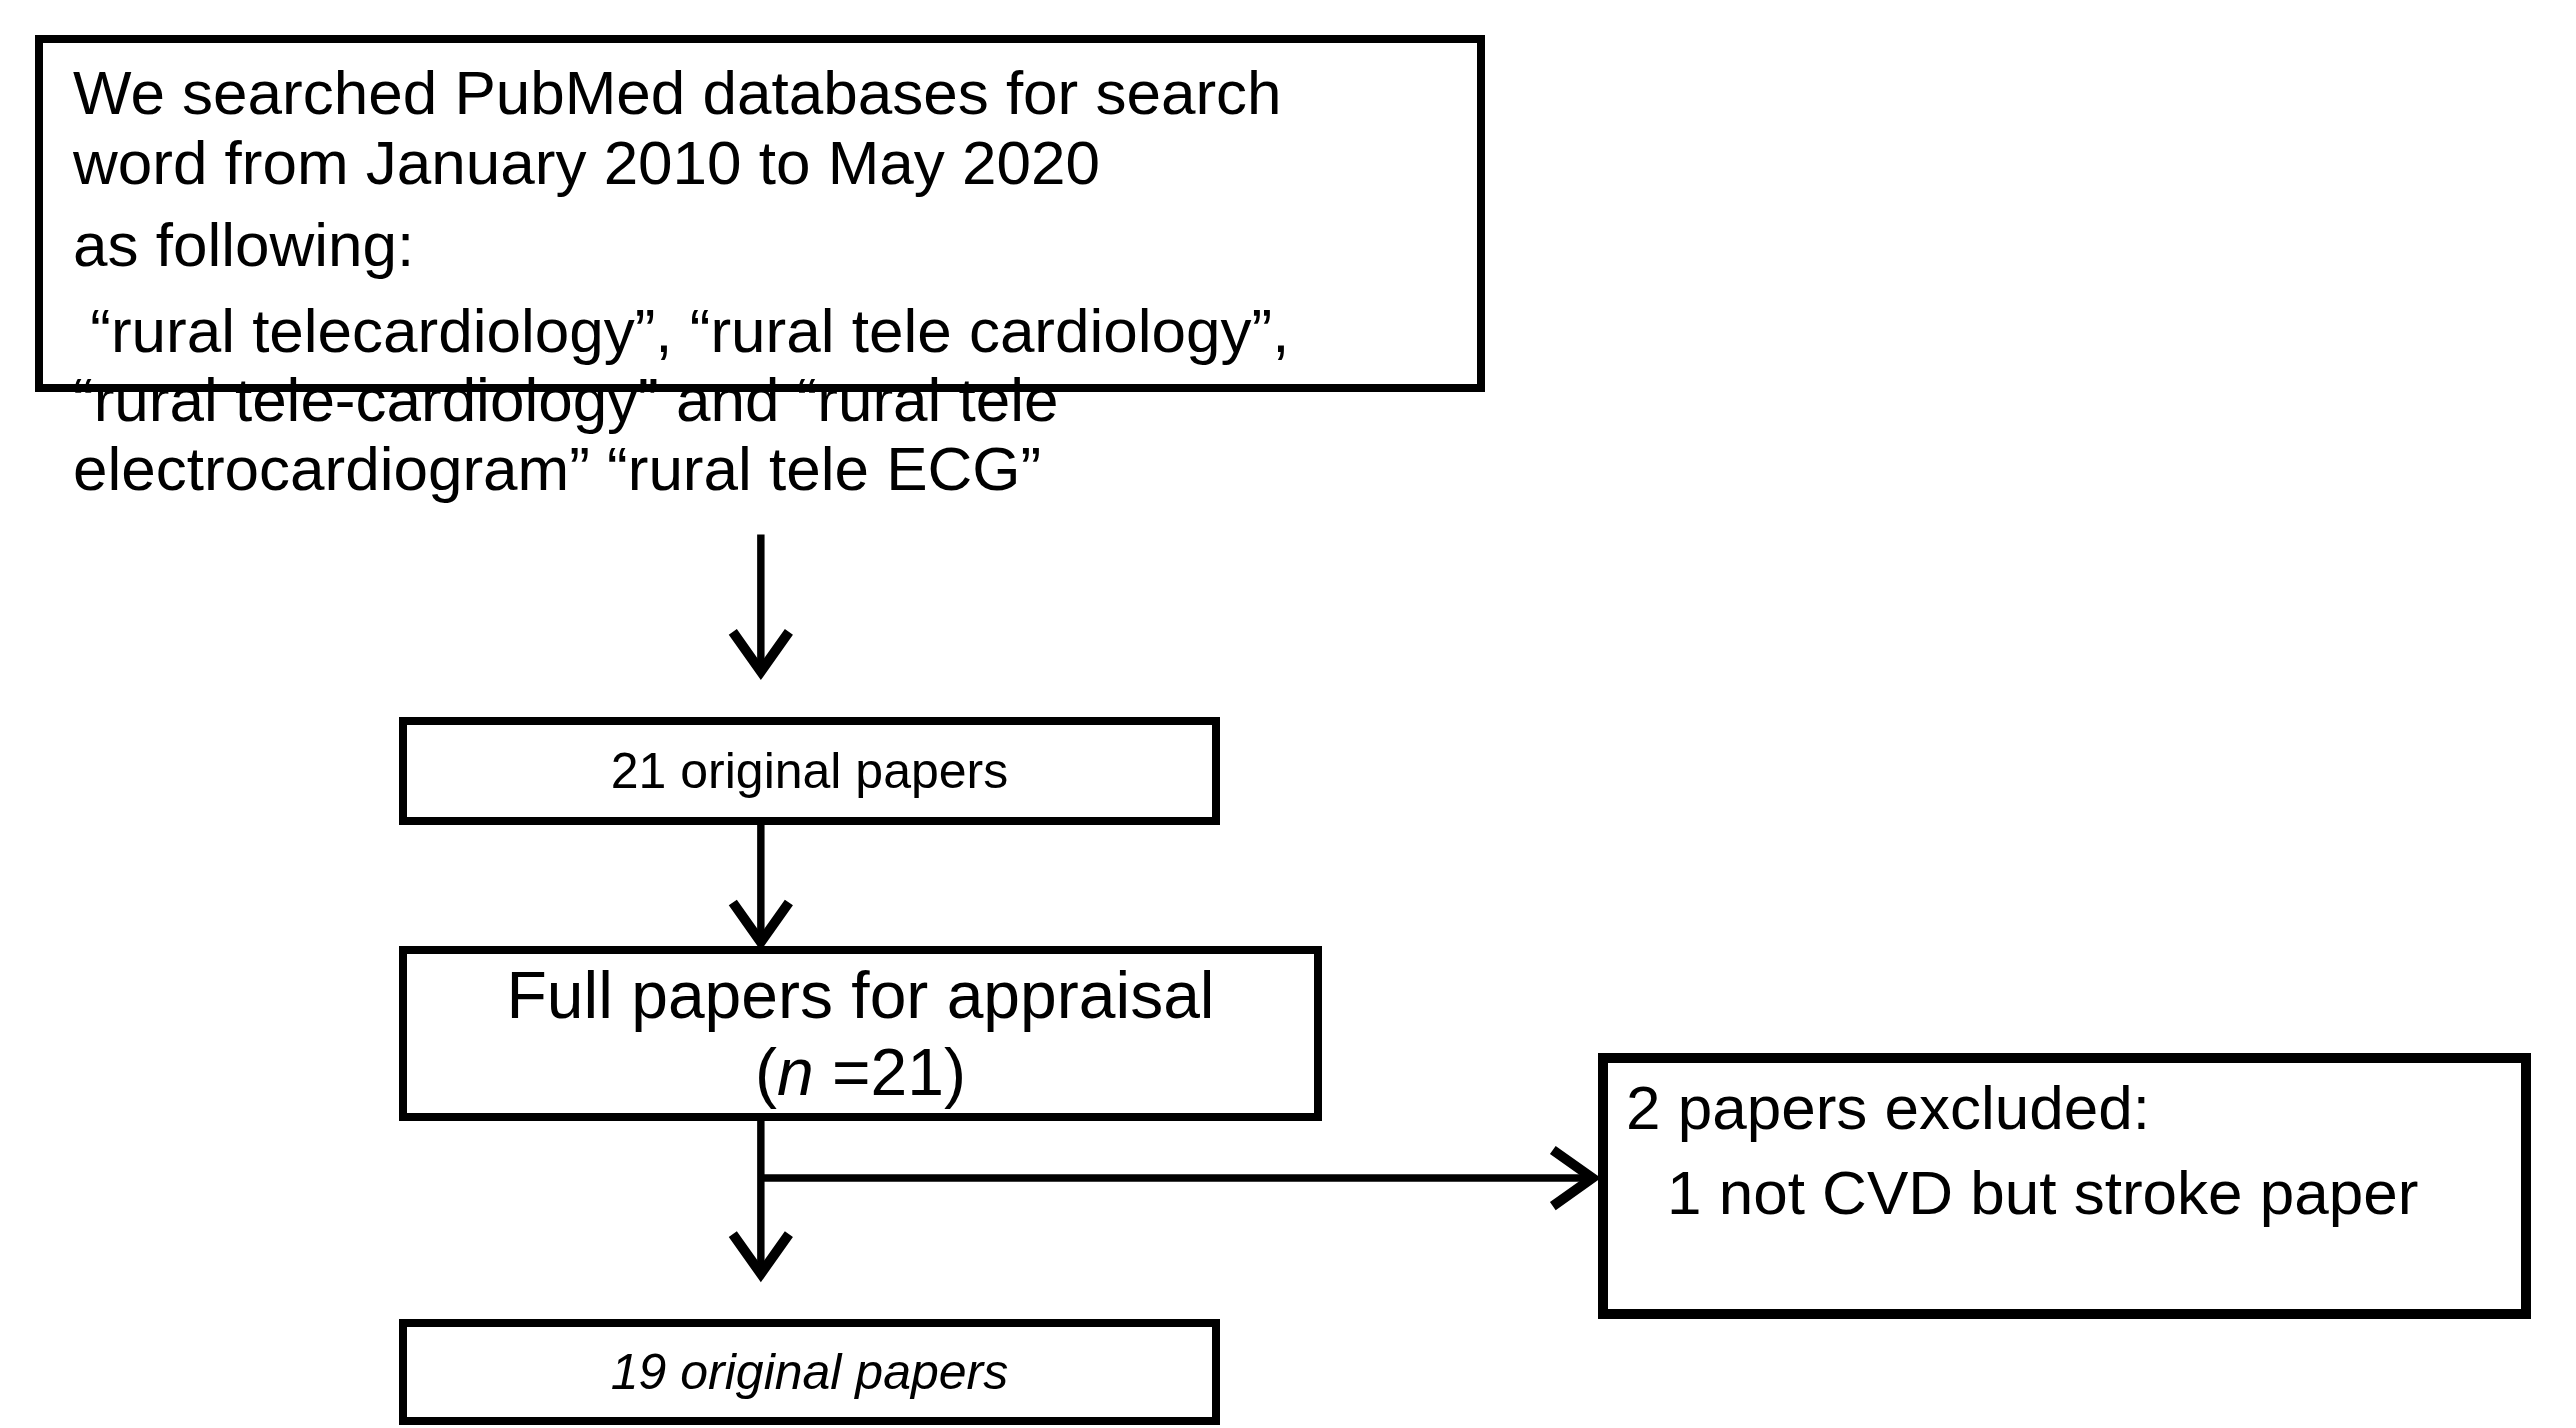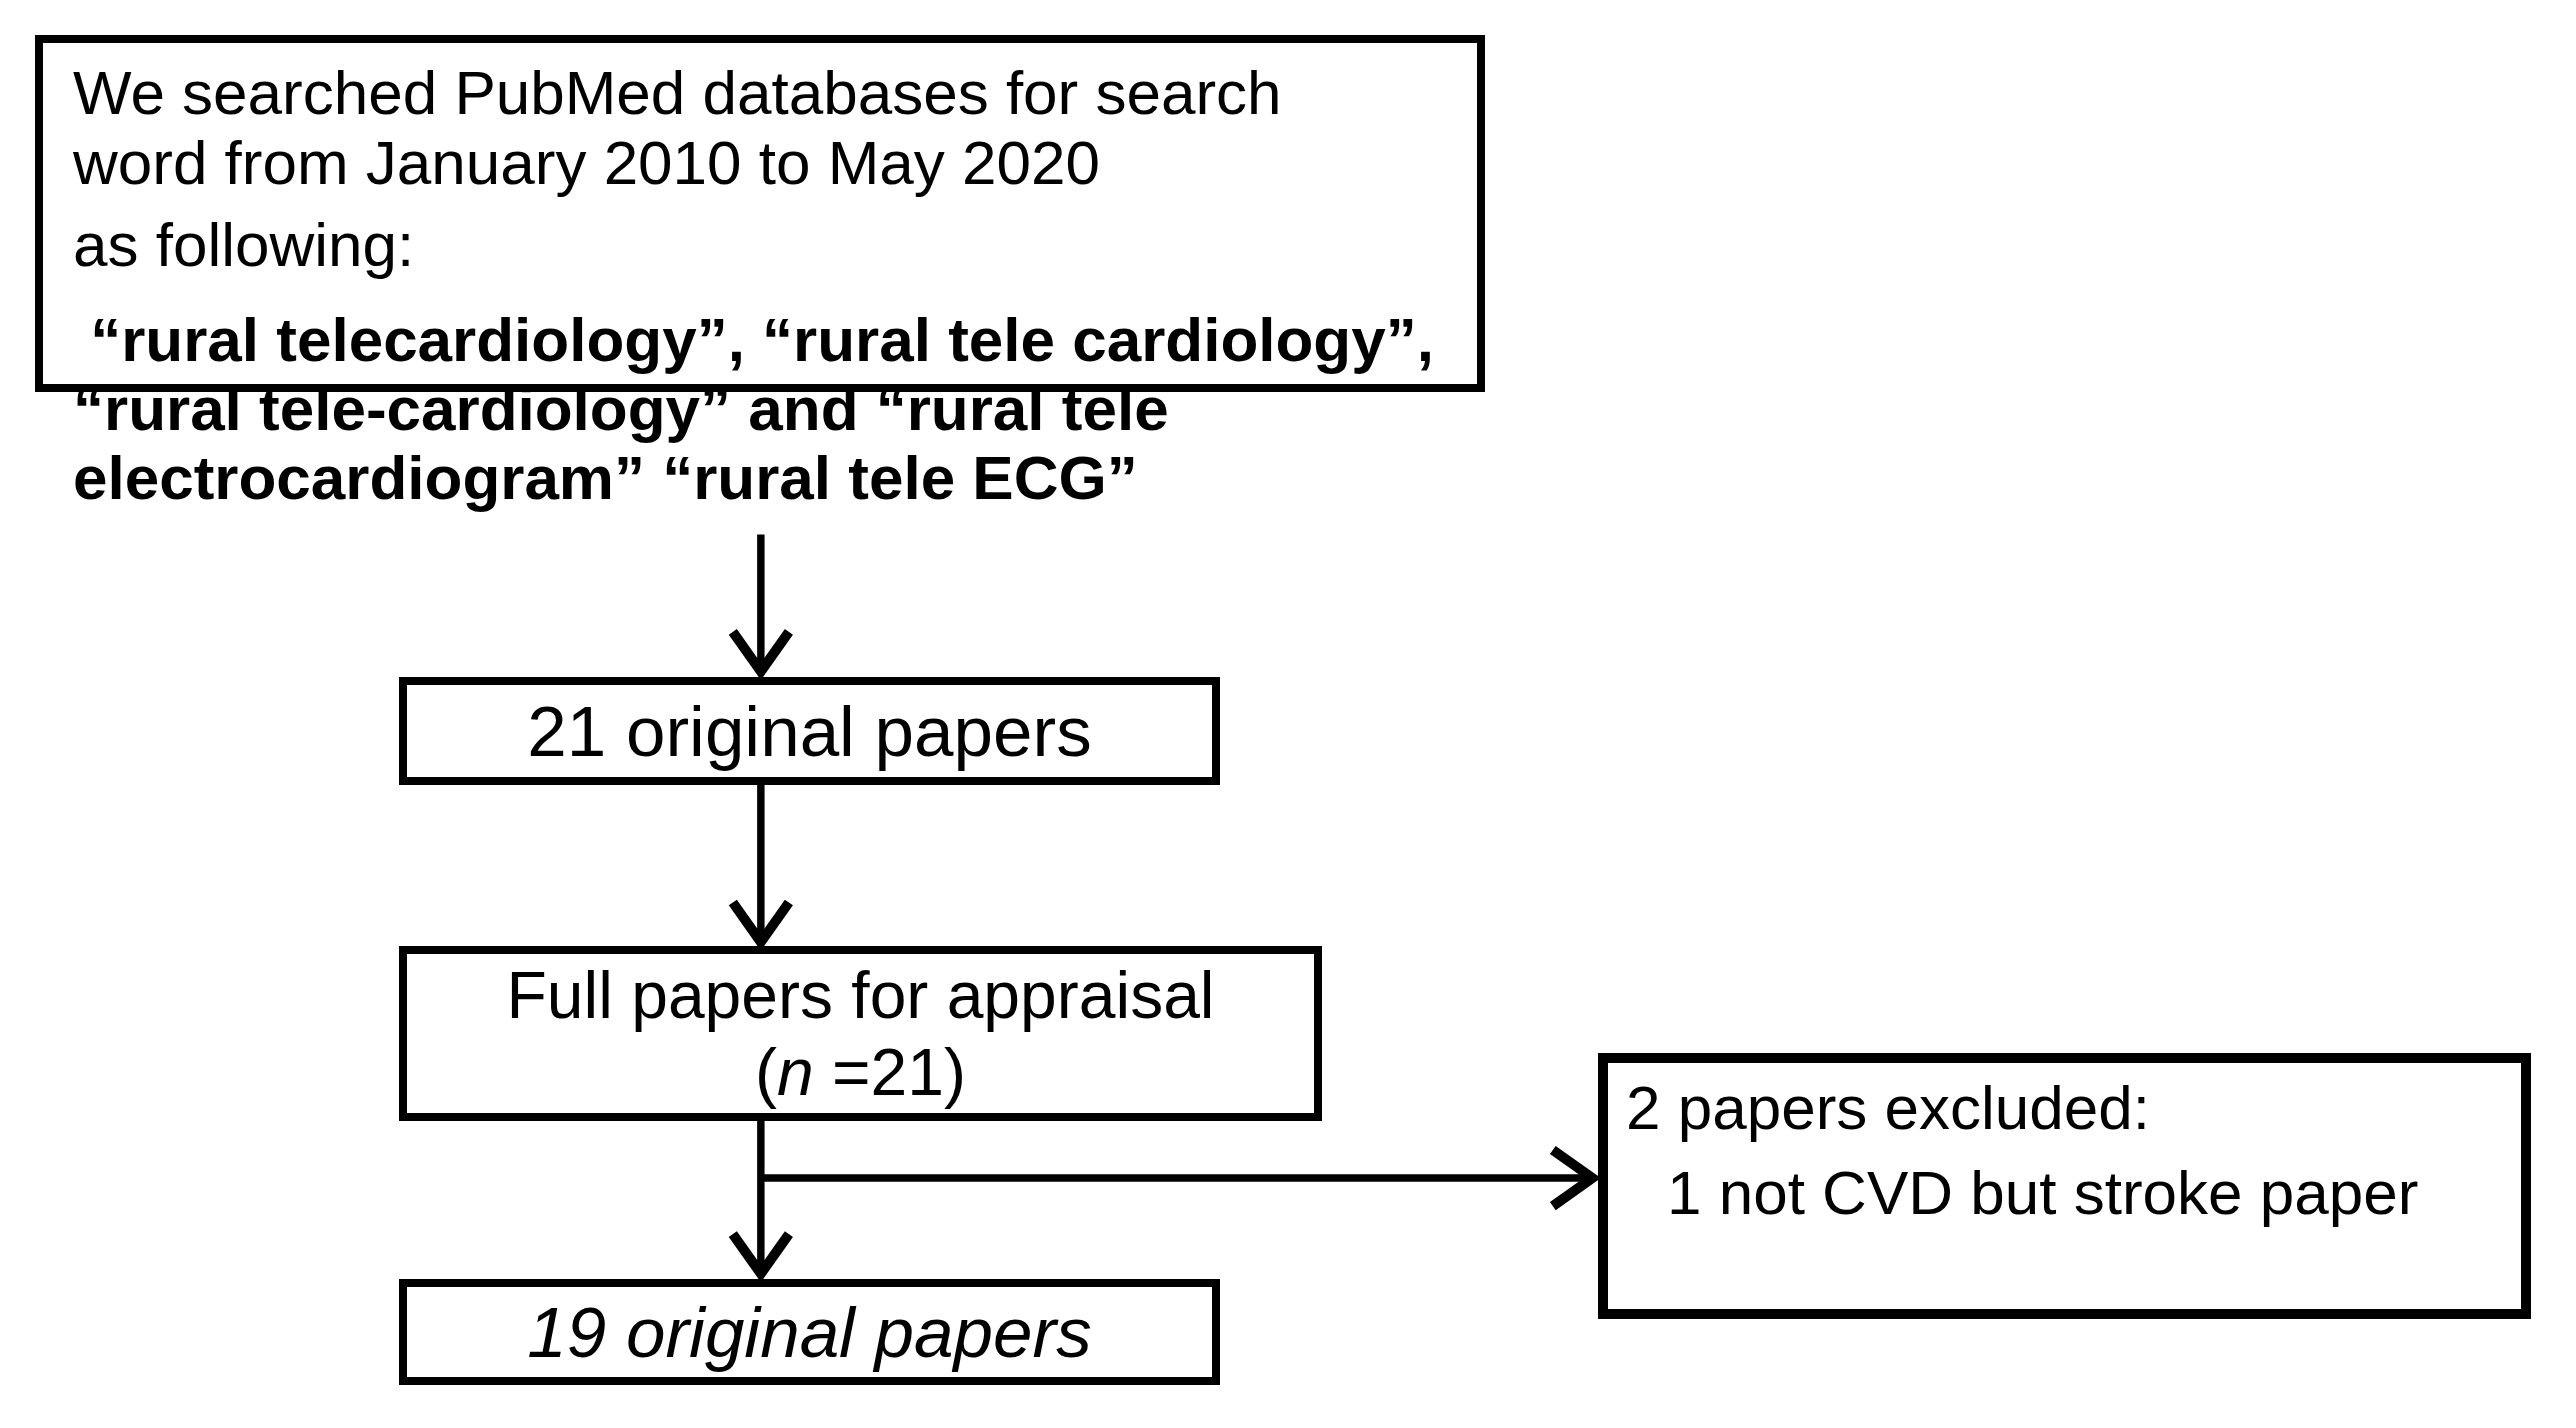--- a/index.html
+++ b/index.html
@@ -27,31 +27,32 @@
   
   #box-search {
     left: 35px; top: 35px;
     width: 1450px; height: 357px;
     padding: 15px 23px 0 30px;
     font-size: 62px;
     line-height: 70px;
   }
   #box-search .para { margin: 0; }
   #box-search .para2 { margin-top: 12.4px; }
-  #box-search .para3 { margin-top: 25px; line-height: 69px; font-weight: bold; }
+  #box-search .para3 { margin-top: 16px; line-height: 69px; }
 
   
   #box-21, #box-19 {
     left: 399px;
     width: 821px;
     display: flex;
     align-items: center;
     justify-content: center;
-    font-size: 71px;
+    font-size: 50px;
     text-align: center;
+    margin-top: 40px;
   }
   #box-21 { top: 677px; height: 108px; }
   #box-19 { top: 1279px; height: 106px; font-style: italic; }
 
   #box-full {
     left: 399px; top: 946px;
     width: 923px; height: 175px;
     display: flex;
     flex-direction: column;
     align-items: center;

